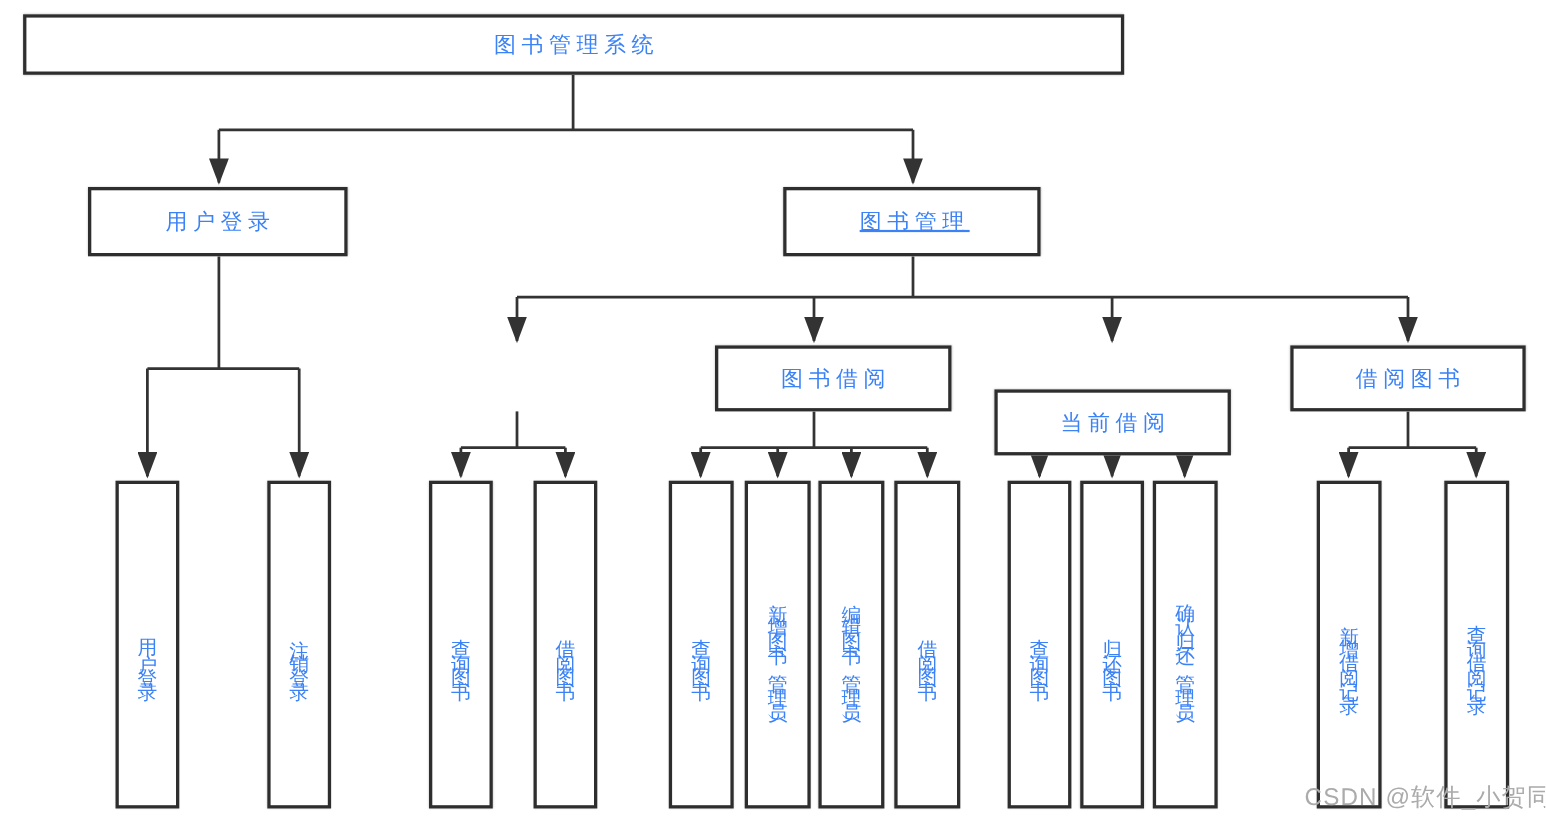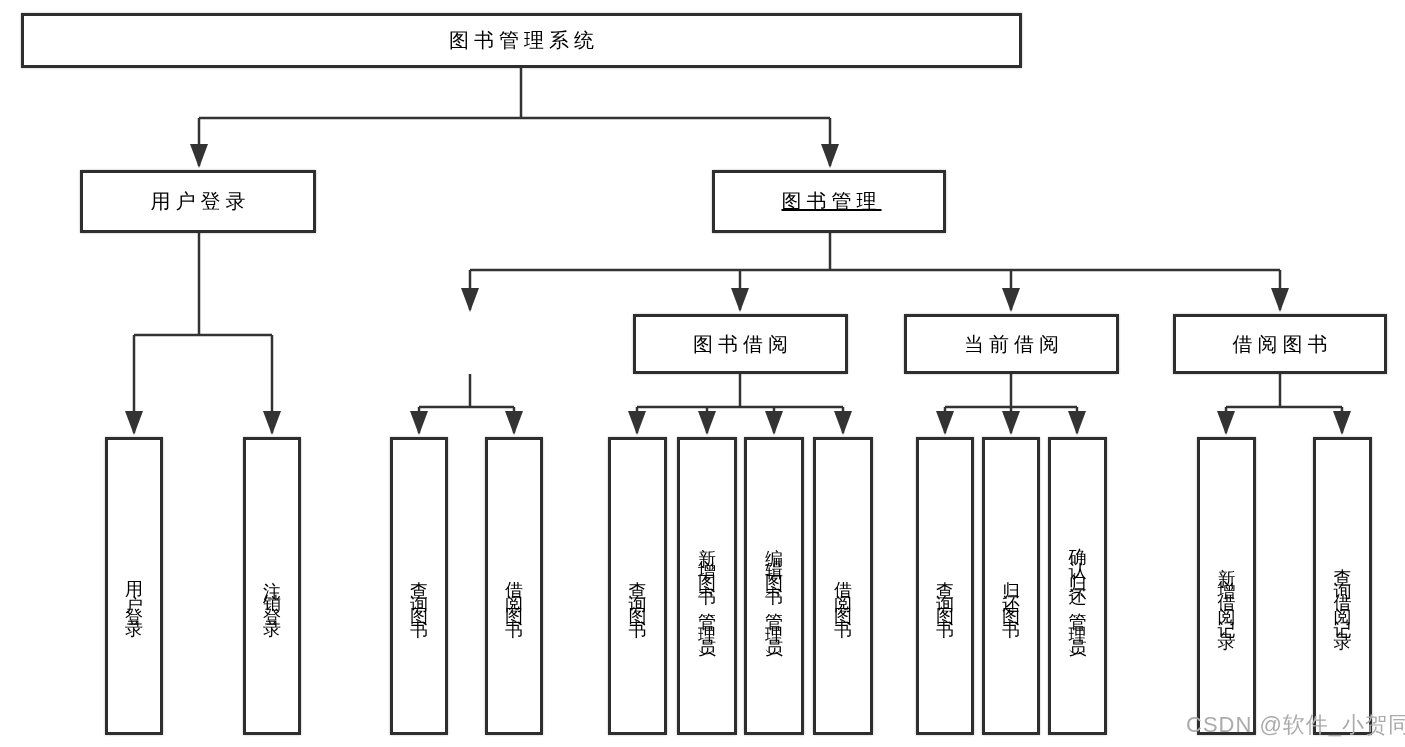--- a/index.html
+++ b/index.html
@@ -23,21 +23,21 @@
     height: 747px;
   }
   .node {
     position: absolute;
     box-sizing: border-box;
     border: 3px solid #2e2e2e;
     background: #ffffff;
     display: flex;
     align-items: center;
     justify-content: center;
-    color: #000000;
+    color: #3b82f6;
     box-shadow: 0 0 2px rgba(0,0,0,0.28);
   }
   .h-node {
     font-size: 20px;
     letter-spacing: 5px;
     text-indent: 5px; 
     white-space: nowrap;
   }
   .v-node {
     font-size: 18px;
@@ -122,24 +122,24 @@
     <span>图书管理系统</span>
   </div>
 
   <div class="node h-node l2-node" style="left:80px; width:236px;">
     <span>用户登录</span>
   </div>
   <div class="node h-node l2-node" style="left:712px; width:234px;text-decoration:underline;">
     <span>图书管理</span>
   </div>
 
-  <div class="node h-node l3-node" style="left:633px; width:215px;">
+  <div class="node h-node l3-node" style="left:650px; width:215px;">
     <span>图书借阅</span>
   </div>
-  <div class="node h-node l3-node" style="left:904px; width:215px;">
+  <div class="node h-node l3-node" style="left:904px; width:215px;margin-top:40px;">
     <span>当前借阅</span>
   </div>
   <div class="node h-node l3-node" style="left:1173px; width:214px;">
     <span>借阅图书</span>
   </div>
 
   <div class="node v-node leaf-node" style="left:105px; width:58px;">
     <span class="vtext">用户登录</span>
   </div>
   <div class="node v-node leaf-node" style="left:243px; width:58px;">

